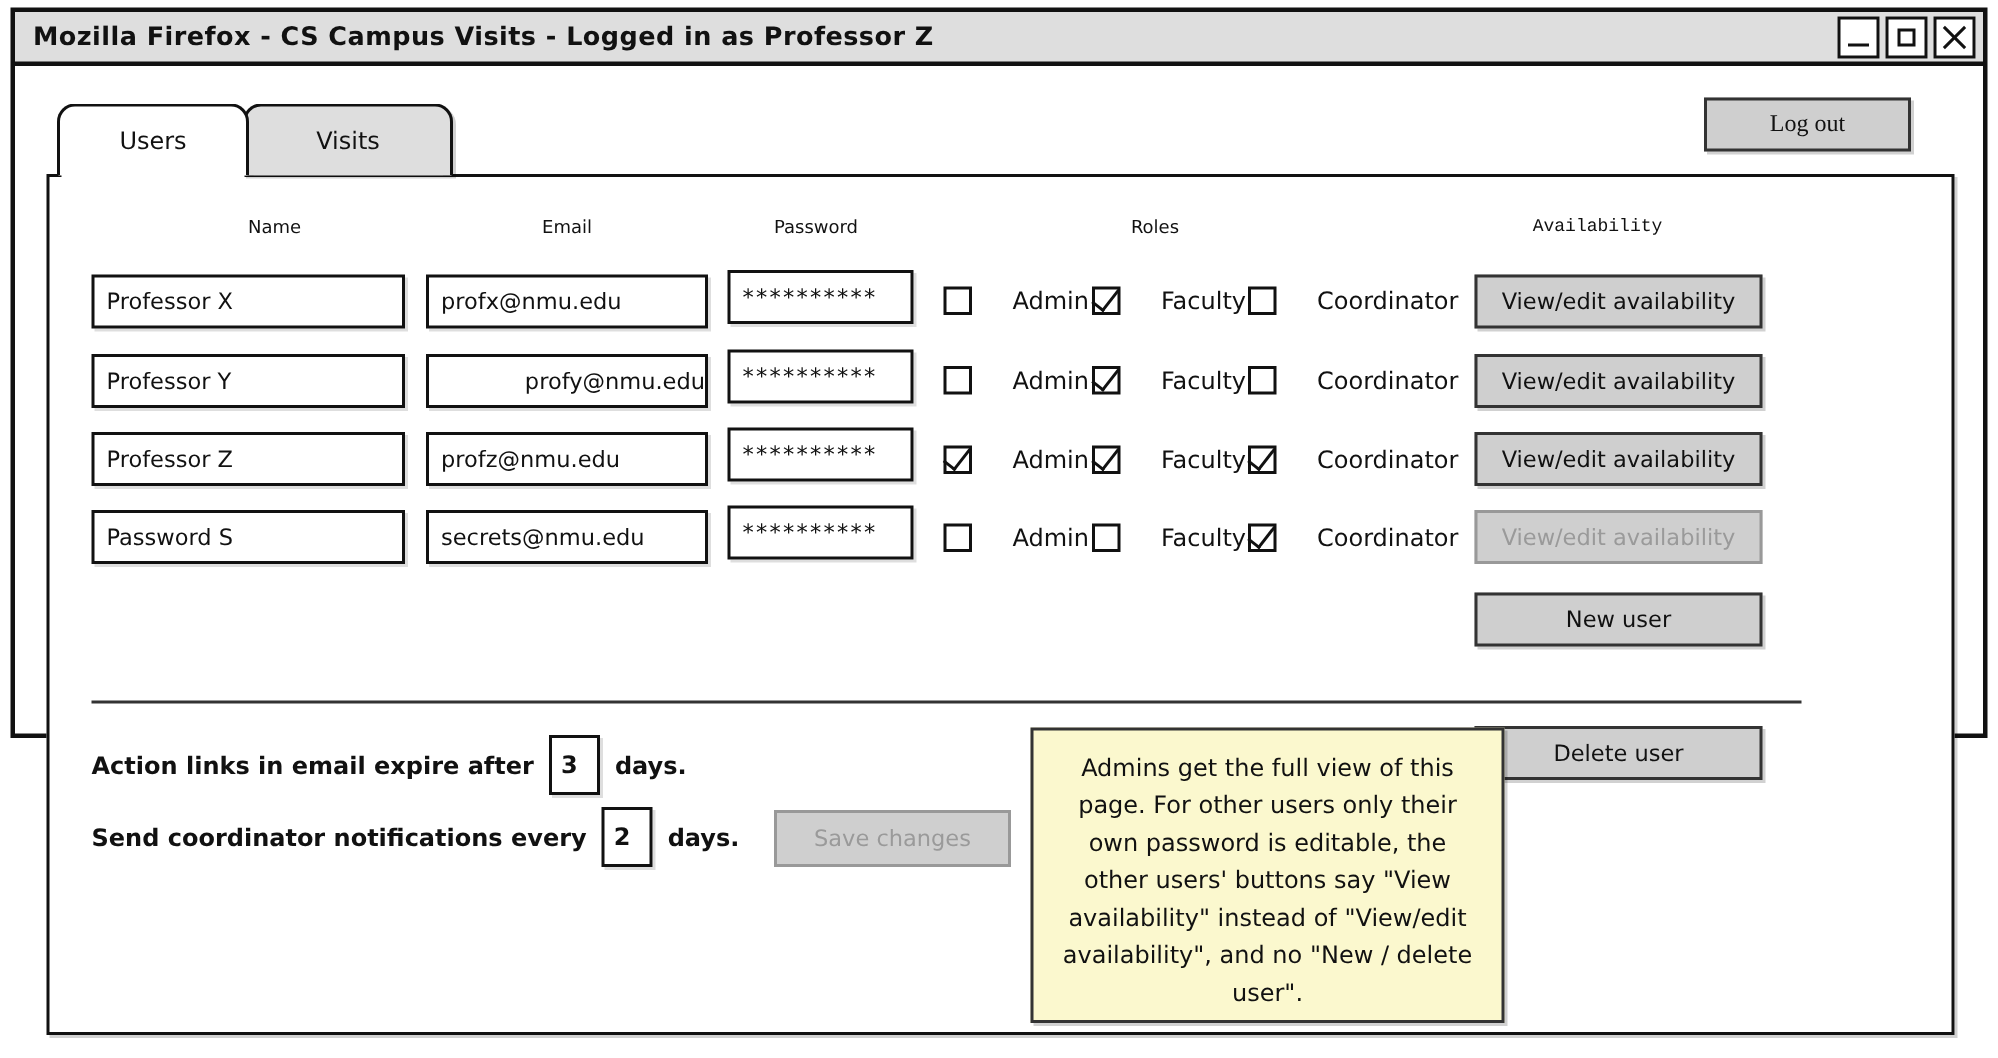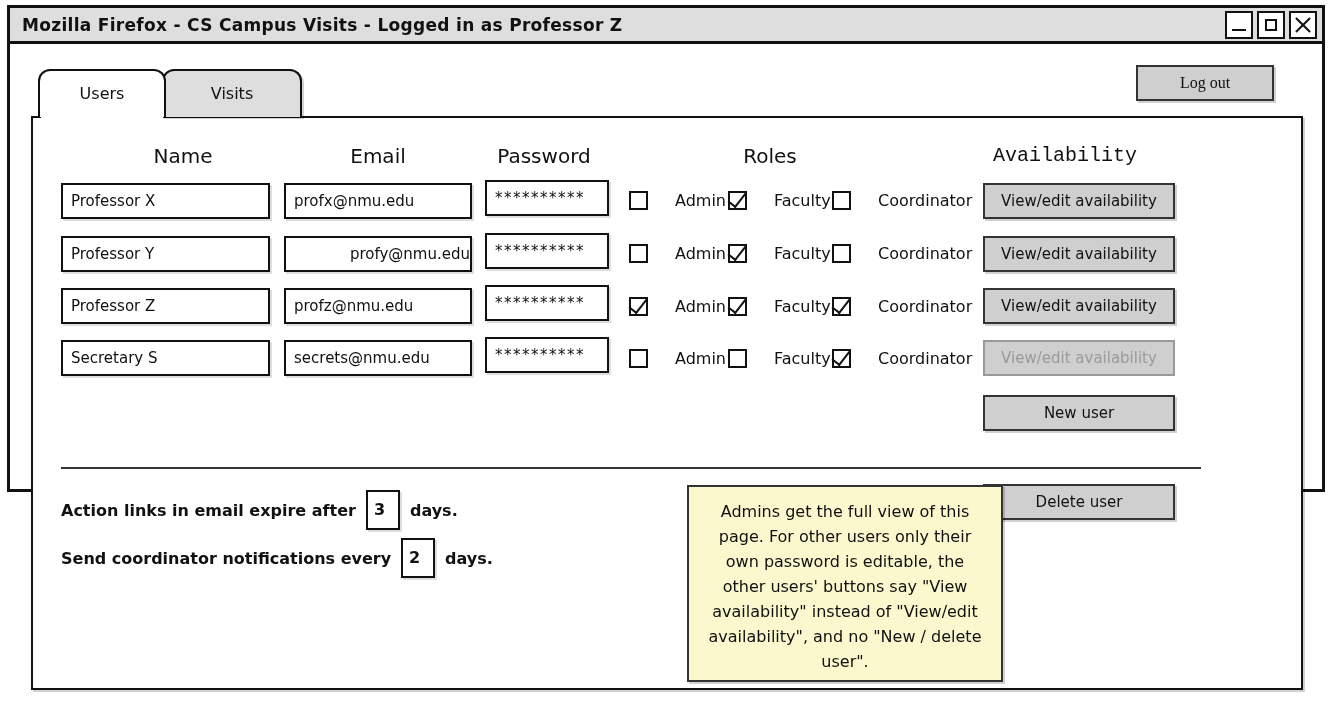--- a/index.html
+++ b/index.html
@@ -124,21 +124,21 @@
     left: 21px; top: 108px;
     width: 1272px; height: 574px;
     border: 2px solid #111;
     background: #ffffff;
     box-shadow: 2px 2px 0 rgba(0,0,0,0.18);
   }
 
   
   .col-head {
     position: absolute;
-    font-size: 20px;
+    font-size: 12px;
     color: #111;
     text-align: center;
     white-space: nowrap;
   }
 
   
   .tinput {
     position: absolute;
     border: 2px solid #111;
     background: #ffffff;
@@ -331,21 +331,21 @@
     <div class="cbwrap" style="left:695px; top:179px;">
       <span class="cbox checked"></span>
       <span class="cblabel">Faculty</span>
     </div>
     <div class="cbwrap" style="left:799px; top:179px;">
       <span class="cbox checked"></span>
       <span class="cblabel">Coordinator</span>
     </div>
     <div class="gbtn" style="left:950px; top:170px; width:192px;">View/edit availability</div>
 
-    <div class="tinput" style="left:28px; top:222px; width:209px;">Secretary S</div>
+    <div class="tinput" style="left:28px; top:222px; width:209px;">Password S</div>
     <div class="tinput" style="left:251px; top:222px; width:188px;">secrets@nmu.edu</div>
     <div class="tinput pw" style="left:452px; top:219px; width:124px;">**********</div>
     <div class="cbwrap" style="left:596px; top:231px;">
       <span class="cbox"></span>
       <span class="cblabel">Admin</span>
     </div>
     <div class="cbwrap" style="left:695px; top:231px;">
       <span class="cbox"></span>
       <span class="cblabel">Faculty</span>
     </div>
@@ -366,18 +366,19 @@
       <span class="numbox">3</span>
       <span>days.</span>
     </div>
 
     <div class="setrow" style="left:28px; top:420px;">
       <span>Send coordinator notifications every</span>
       <span class="numbox">2</span>
       <span>days.</span>
     </div>
 
+    <div class="gbtn disabled" style="left:483px; top:422px; width:158px; height:38px; line-height:34px;">Save changes</div>
 
   </div>
 
   <div class="note">Admins get the full view of this page. For other users only their own password is editable, the other users' buttons say "View availability" instead of "View/edit availability", and no "New / delete user".</div>
 
 </div>
 
 </body></html>

